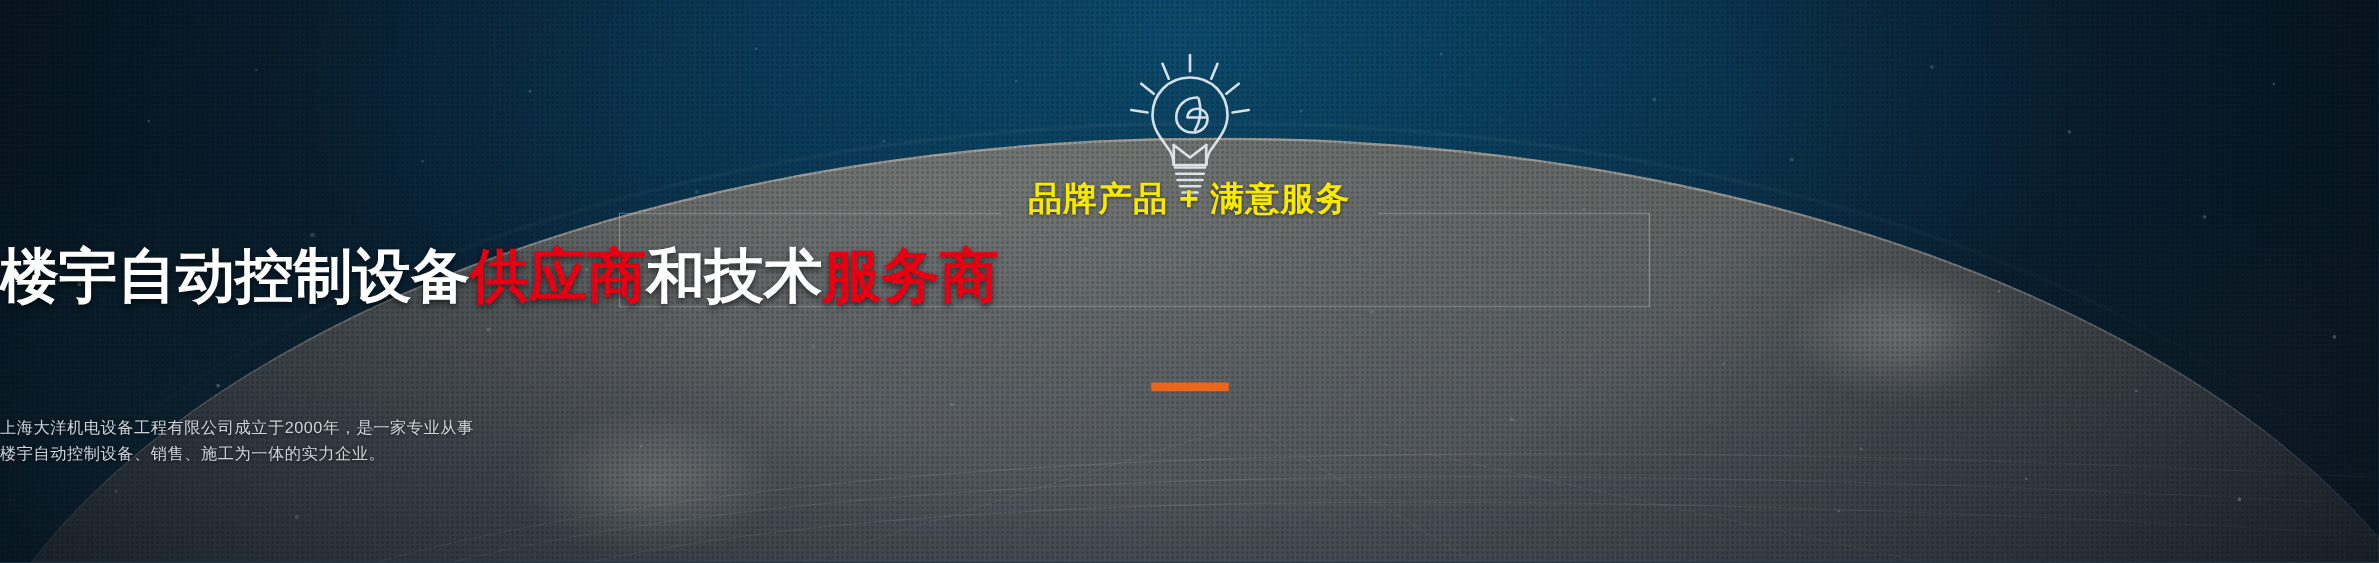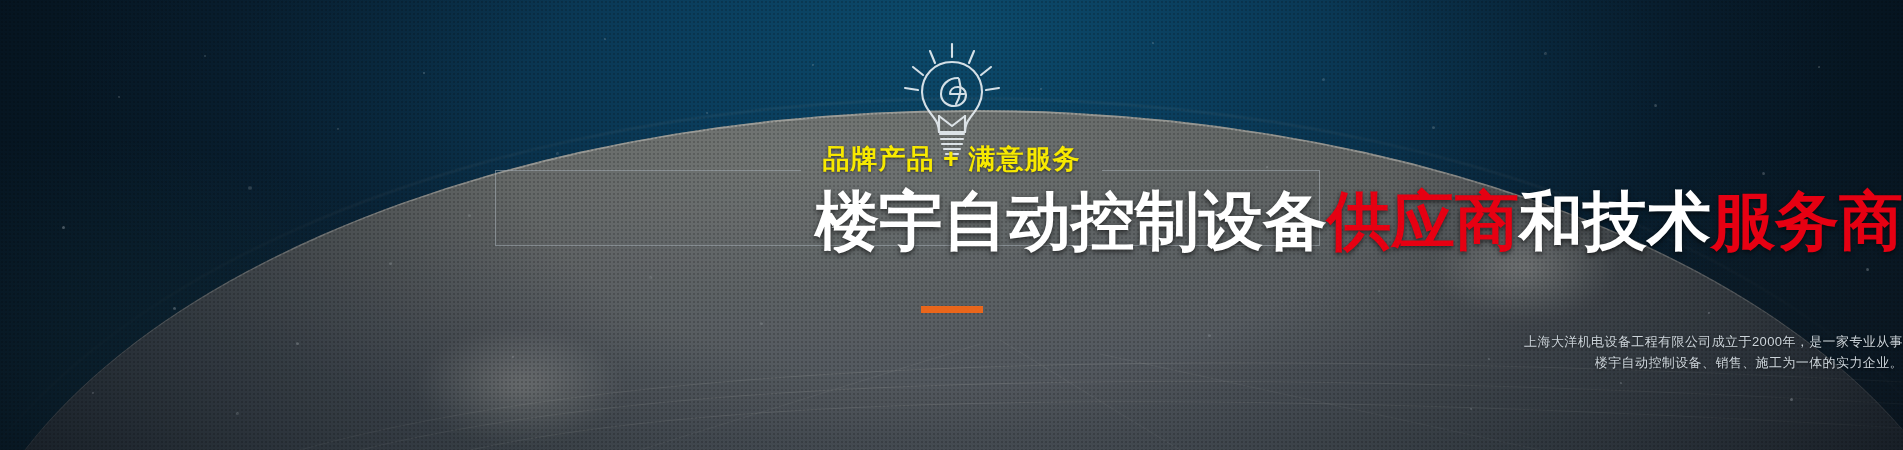--- a/index.html
+++ b/index.html
@@ -175,22 +175,22 @@
     color: #f7e900;
     text-shadow: 0 1px 3px rgba(0,0,0,0.55);
   }
 
   
   .headline {
     position: absolute;
     left: 0;
     top: 193px;
     width: 100%;
-    text-align: right;
-    font-size: 64px;
+    text-align: left;
+    font-size: 47px;
     font-weight: bold;
     line-height: 56px;
     letter-spacing: 0px;
     white-space: nowrap;
     z-index: 8;
   }
   .headline .w {
     color: #ffffff;
     text-shadow: 0 2px 5px rgba(0,0,0,0.62);
   }
@@ -209,21 +209,21 @@
     margin-left: -31px;
     background: #e9661b;
   }
 
   
   .desc {
     position: absolute;
     left: 0;
     top: 331px;
     width: 100%;
-    text-align: right;
+    text-align: left;
     z-index: 8;
   }
   .desc p {
     margin: 0;
     font-size: 13px;
     line-height: 21px;
     letter-spacing: 0.4px;
     color: #ccd4da;
     text-shadow: 0 1px 3px rgba(0,0,0,0.6);
   }

